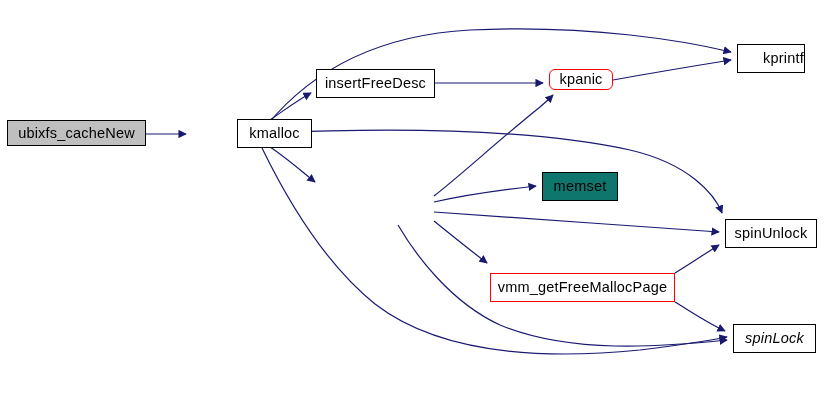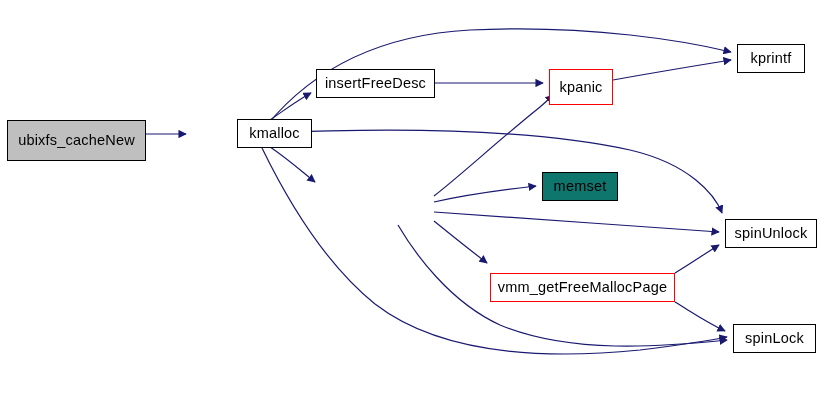--- a/index.html
+++ b/index.html
@@ -72,41 +72,41 @@
         <path d="M434,196 C460,176 500,139 540,107 C546,102 550,98 553,95" marker-end="url(#arrow)" stroke="#191970"></path>
         <path d="M434,202 C460,196 500,190 536,186" marker-end="url(#arrow)" stroke="#191970"></path>
         <path d="M434,212 C510,217 630,226 719,232" marker-end="url(#arrow)" stroke="#191970"></path>
         <path d="M434,221 C450,234 470,250 487,263" marker-end="url(#arrow)" stroke="#191970"></path>
         <path d="M398,225 C415,254 450,302 500,325 C570,354 660,347 727,340" marker-end="url(#arrow)" stroke="#191970"></path>
         <path d="M675,273 C690,264 706,253 719,245" marker-end="url(#arrow)" stroke="#191970"></path>
         <path d="M675,302 C690,311 706,322 725,331" marker-end="url(#arrow)" stroke="#191970"></path>
       </g>
   </svg>
 
-  <div class="node filled" id="n-ubixfs_cacheNew" style="left: 7px; top: 120px; width: 139px; height: 41px; border-color: rgb(0, 0, 0); background: rgb(191, 191, 191);">
+  <div class="node filled" id="n-ubixfs_cacheNew" style="left: 7px; top: 120px; width: 139px; height: 26px; border-color: rgb(0, 0, 0); background: rgb(191, 191, 191);">
     <span class="node-label">ubixfs_cacheNew</span>
   </div>
   <div class="node" id="n-kmalloc" style="left: 192px; top: 119px; width: 75px; height: 29px; border-color: rgb(0, 0, 0); background: rgb(255, 255, 255); margin-left: 45px;">
     <span class="node-label">kmalloc</span>
   </div>
   <div class="node" id="n-insertFreeDesc" style="left: 316px; top: 69px; width: 119px; height: 29px; border-color: rgb(0, 0, 0); background: rgb(255, 255, 255);">
     <span class="node-label">insertFreeDesc</span>
   </div>
-  <div class="node red" id="n-kpanic" style="left: 549px; top: 69px; width: 64px; height: 36px; border-color: rgb(255, 0, 0); background: rgb(255, 255, 255);">
+  <div class="node red" id="n-kpanic" style="left: 549px; top: 69px; width: 64px; height: 21px; border-color: rgb(255, 0, 0); background: rgb(255, 255, 255); border-radius: 6px;">
     <span class="node-label">kpanic</span>
   </div>
-  <div class="node" id="n-kprintf" style="left: 737px; top: 44px; width: 68px; height: 29px; border-color: rgb(0, 0, 0); background: rgb(255, 255, 255);">
+  <div class="node" id="n-kprintf" style="left: 737px; top: 44px; width: 68px; height: 29px; border-color: rgb(0, 0, 0); background: rgb(255, 255, 255); justify-content: flex-end;">
     <span class="node-label">kprintf</span>
   </div>
   <div class="node" id="n-memset" style="left: 542px; top: 172px; width: 76px; height: 29px; border-color: rgb(0, 0, 0); background: #0f766e;">
     <span class="node-label">memset</span>
   </div>
   <div class="node" id="n-spinUnlock" style="left: 725px; top: 219px; width: 92px; height: 29px; border-color: rgb(0, 0, 0); background: rgb(255, 255, 255);">
     <span class="node-label">spinUnlock</span>
   </div>
   <div class="node red" id="n-vmm_getFreeMallocPage" style="left: 490px; top: 273px; width: 185px; height: 29px; border-color: rgb(255, 0, 0); background: rgb(255, 255, 255);">
     <span class="node-label">vmm_getFreeMallocPage</span>
   </div>
-  <div class="node" id="n-spinLock" style="left: 733px; top: 324px; width: 83px; height: 29px; border-color: rgb(0, 0, 0); background: rgb(255, 255, 255);">
+  <div class="node" id="n-spinLock" style="left: 733px; top: 324px; width: 83px; height: 29px; border-color: rgb(0, 0, 0); background: rgb(255, 255, 255); font-style: italic;">
     <span class="node-label">spinLock</span>
   </div>
 
 </div>
 
 </body></html>

